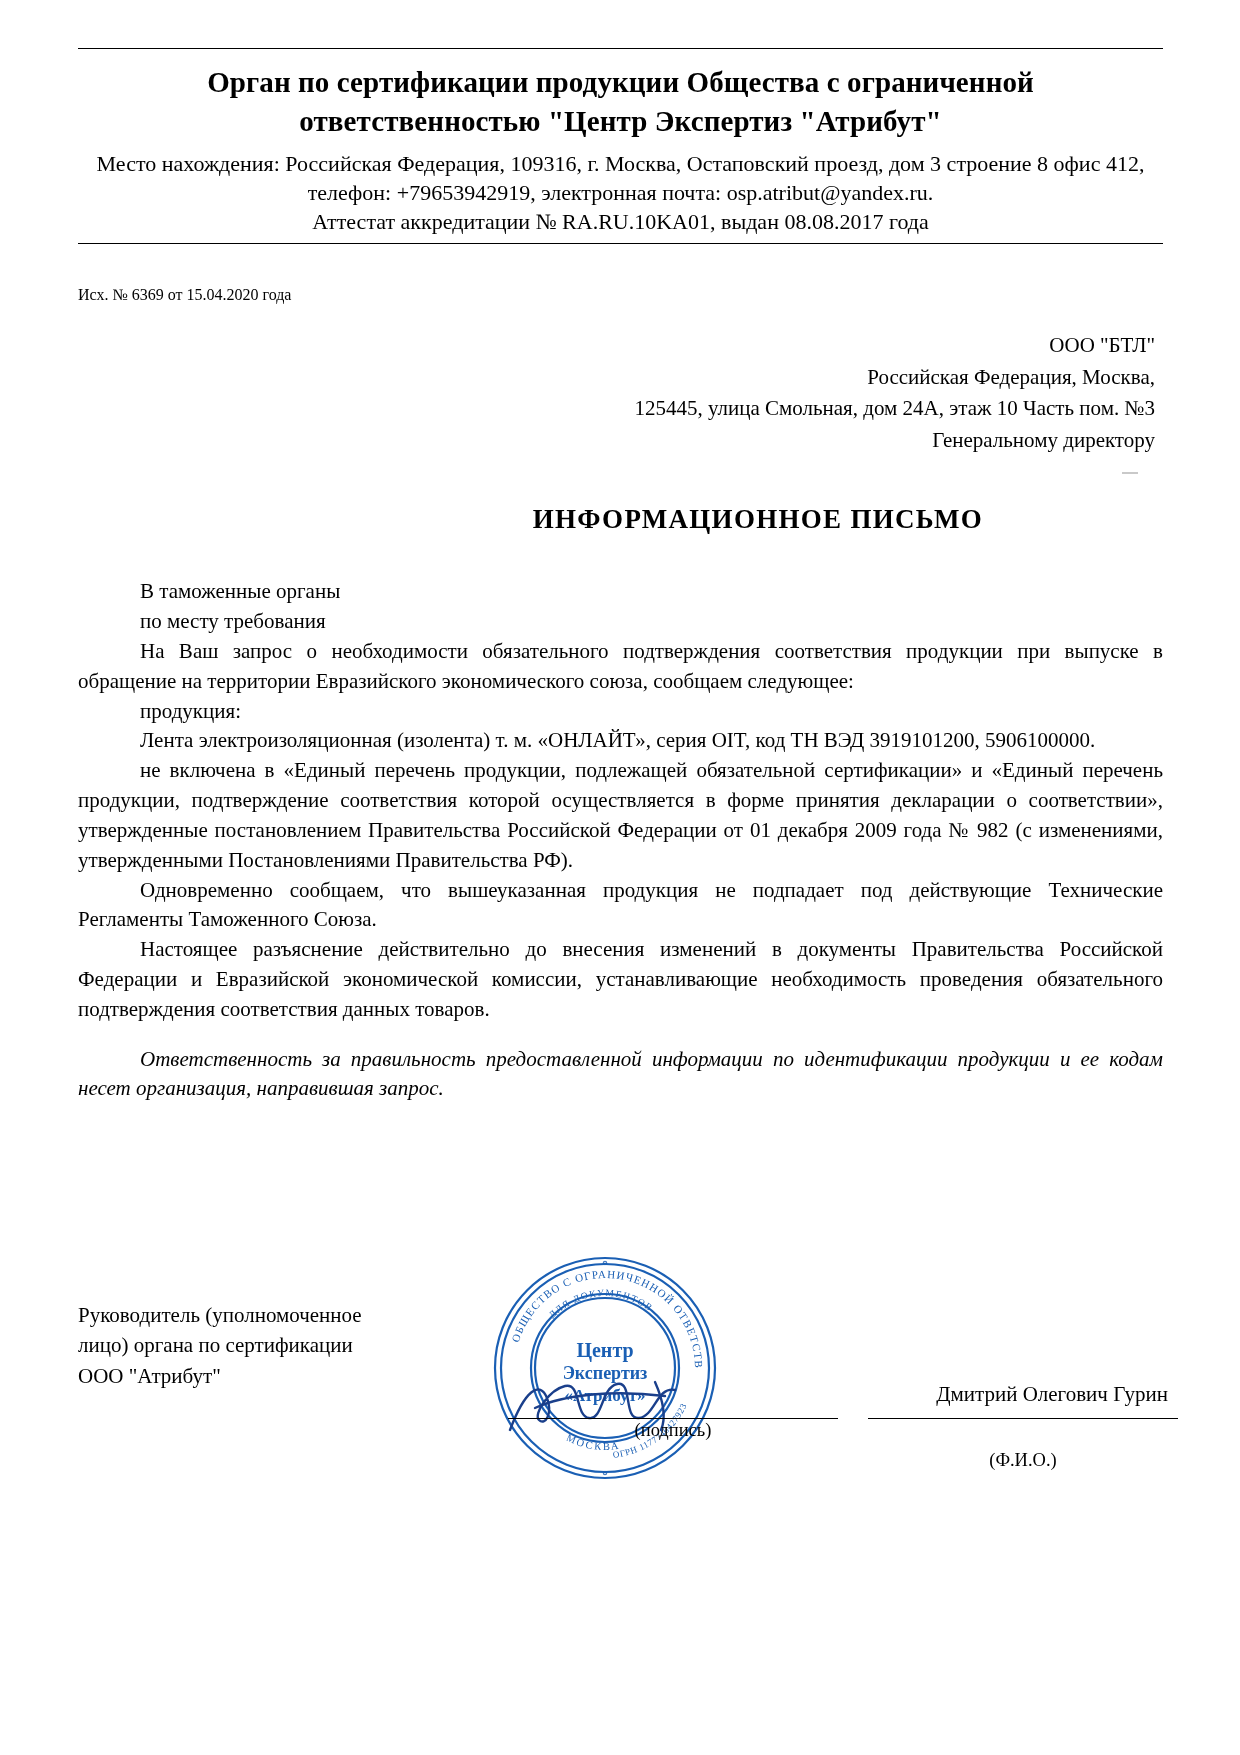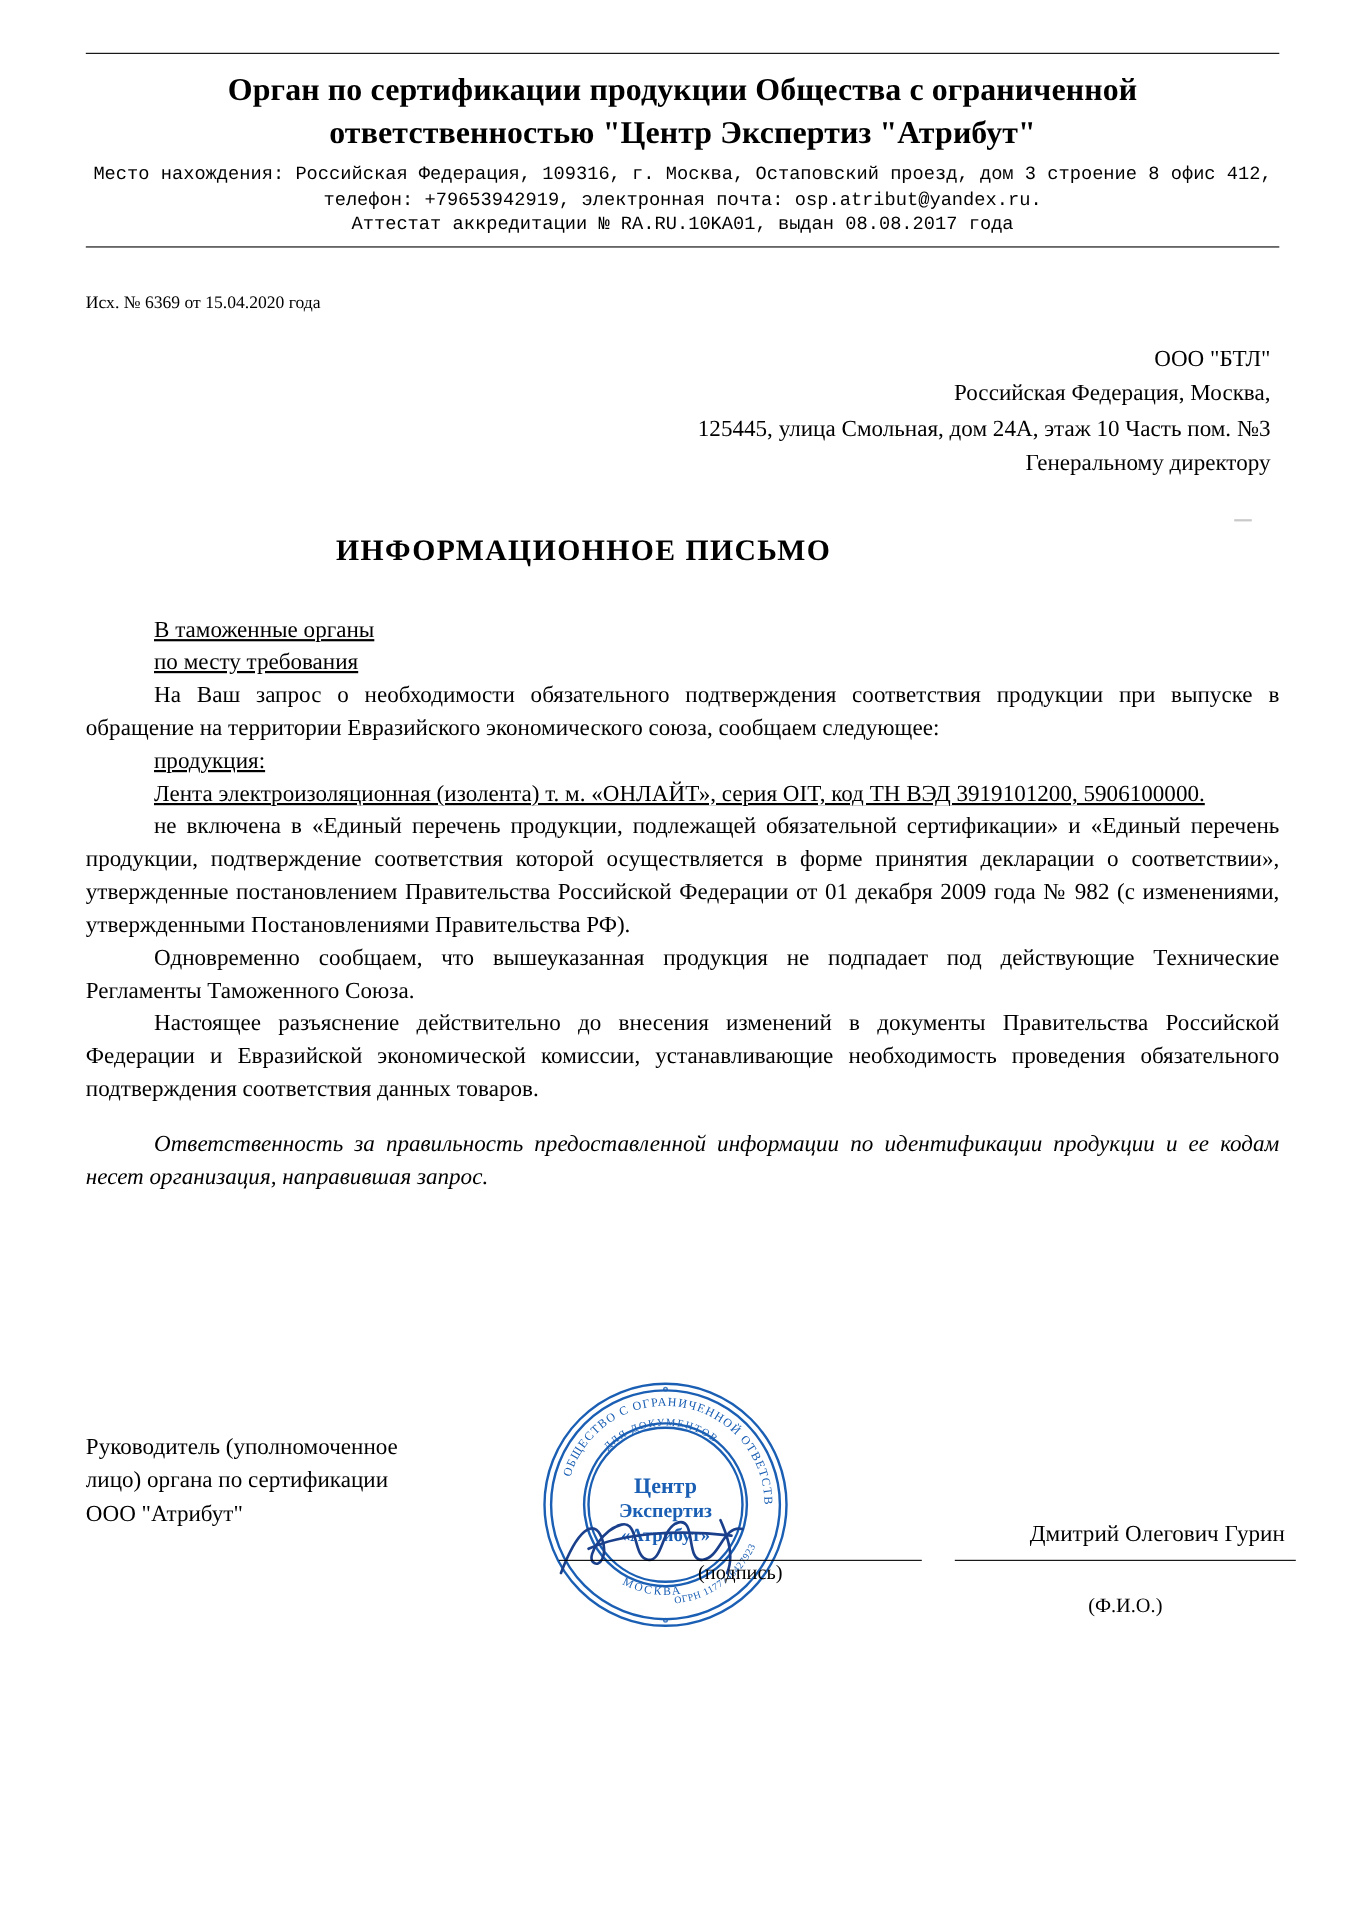--- a/index.html
+++ b/index.html
@@ -34,23 +34,22 @@
     text-align: center;
   }
   .org-title {
     font-size: 29px;
     font-weight: bold;
     line-height: 1.35;
     letter-spacing: 0.1px;
     margin: 14px 22px 4px 22px;
   }
   .org-address, .org-phone, .org-attest {
-    font-size: 17px;
+    font-size: 22px;
     line-height: 1.32;
-    font-family: Liberation Mono, monospace;
   }
   .org-address { margin-top: 8px; }
   .header-rule {
     border: none;
     border-top: 1.6px solid #000;
     margin: 7px 0 0 0;
   }
   .header-rule.top {
     margin: 0 0 0 0;
   }
@@ -66,41 +65,40 @@
     margin-top: 26px;
     text-align: right;
     font-size: 21px;
     line-height: 1.5;
     padding-right: 8px;
   }
 
   
   .doc-title {
     margin-top: 48px;
-    text-align: center;
+    text-align: right;
     font-size: 27px;
     font-weight: bold;
     letter-spacing: 1.3px;
     padding-right: 180px;
   }
 
   
   .body-text {
     margin-top: 42px;
     font-size: 21px;
     line-height: 1.42;
     text-align: justify;
   }
   .body-text p {
     margin: 0;
     text-indent: 62px;
   }
   .body-text p.noindent {
     text-indent: 62px;
-    text-decoration: underline;
   }
   .body-text p.gap {
     margin-top: 20px;
     font-style: italic;
   }
 
   
   .sig-area {
     position: absolute;
     left: 78px;

